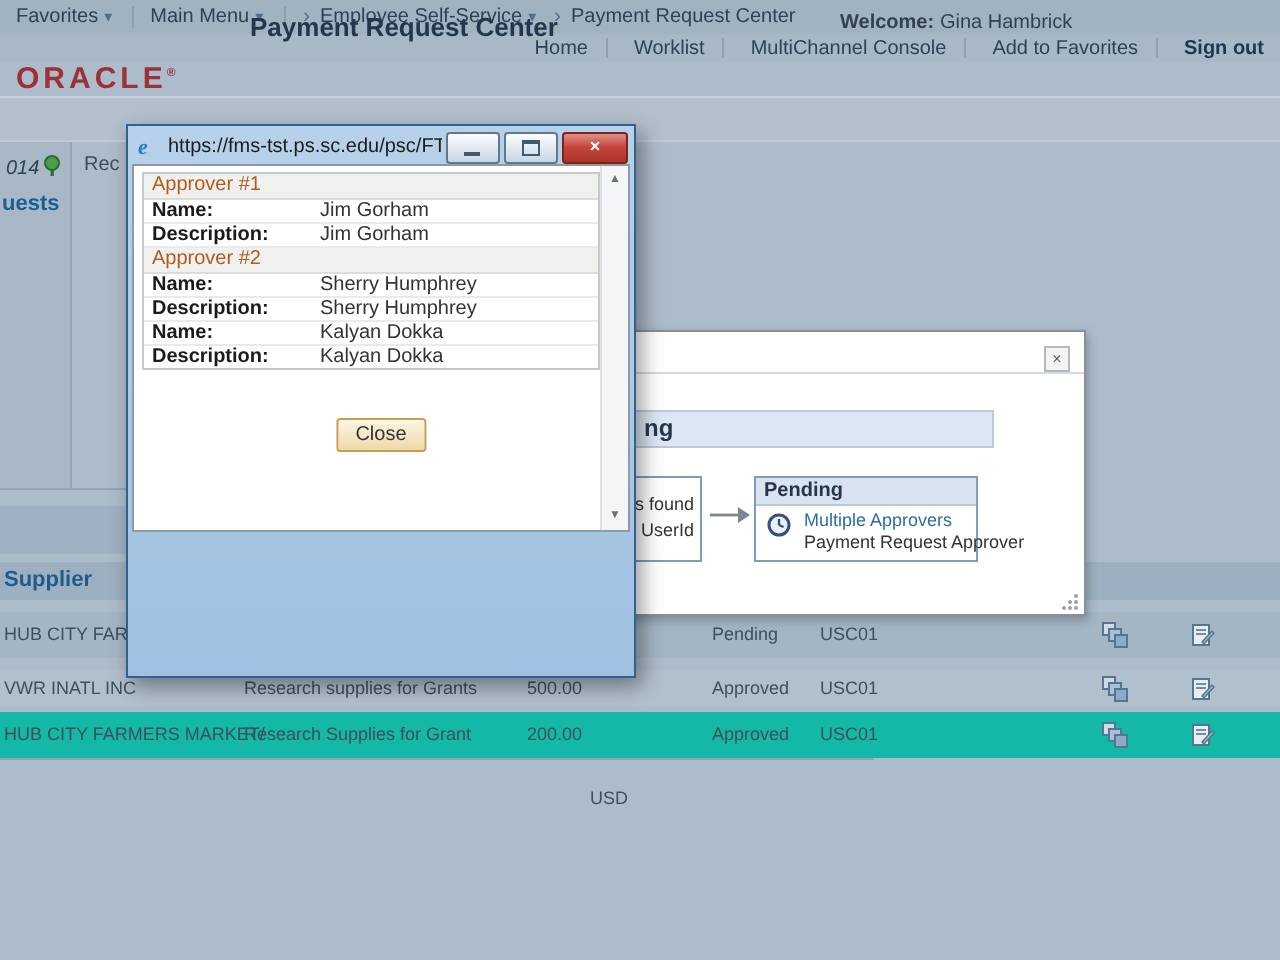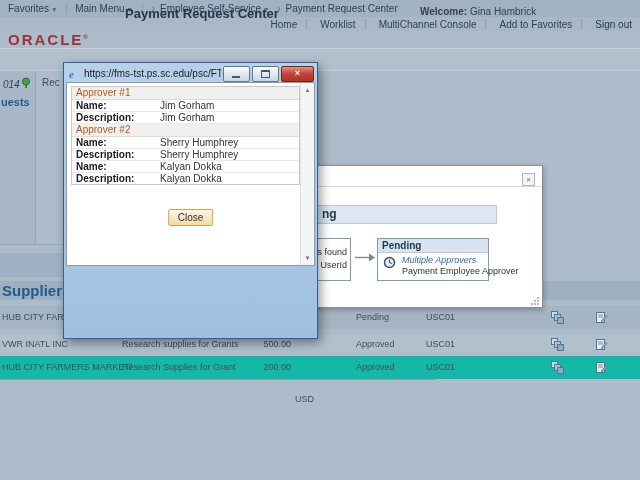--- a/index.html
+++ b/index.html
@@ -13,21 +13,21 @@
   .dd{font-size:8px;color:#51708c;margin-left:3px;}
   .tb-sep{width:1px;height:11px;background:#8ba1b3;margin-left:10px;}
   .crumb-gt{margin-left:9px;color:#51708c;}
   .crumb{margin-left:5px;white-space:nowrap;}
 
   
   .linksbar{left:0;top:17px;width:640px;height:14px;background:#a9b8c7;display:flex;align-items:center;
             justify-content:flex-end;font-size:10px;padding-right:8px;box-sizing:border-box;}
   .lk{margin-left:13px;cursor:pointer;white-space:nowrap;}
   .lk-sep{width:1px;height:10px;background:#8ba1b3;margin-left:9px;}
-  .signout{font-weight:normal;color:#1d3752;}
+  .signout{font-weight:bold;color:#1d3752;}
 
   
   .oraclebar{left:0;top:31px;width:640px;height:17px;background:#adbcca;}
   .logo{position:absolute;left:8px;top:0;font-size:15px;font-weight:bold;letter-spacing:2px;color:#9c3138;}
   .logo sup{font-size:6px;letter-spacing:0;}
 
   
   .banner{left:0;top:48px;width:640px;height:23px;background:#b2c0cd;border-top:1px solid #c6d1dc;
           border-bottom:1px solid #c0ccd7;box-sizing:border-box;}
   .ptitle-txt{position:absolute;left:125px;top:6px;font-size:13px;font-weight:bold;color:#22374e;}
@@ -39,50 +39,50 @@
   .vline{left:35px;top:71px;width:1px;height:174px;background:#94a6b7;}
   .hline{left:0;top:244px;width:120px;height:1px;background:#94a6b7;}
   .side-date{left:3px;top:79px;font-size:10px;color:#2f4254;font-style:italic;}
   .side-link{left:1px;top:96px;font-size:11px;font-weight:bold;color:#1a5f93;cursor:pointer;}
   .rec-frag{left:42px;top:77px;font-size:10px;color:#3c4c5c;}
   .green-ico{left:21px;top:77px;}
 
   
   .bandA{left:0;top:253px;width:430px;height:24px;background:#9fb1c2;}
   .gridhead{left:0;top:281px;width:640px;height:19px;background:#9db0c1;}
-  .gridhead span{position:absolute;left:2px;line-height:19px;font-size:15px;font-weight:bold;color:#1f5c8b;cursor:pointer;}
+  .gridhead span{position:absolute;left:2px;line-height:19px;font-size:11px;font-weight:bold;color:#1f5c8b;cursor:pointer;}
   .grow{left:0;width:640px;}
   .r1{top:306px;height:23px;background:#a4b5c4;}
   .r2{top:335px;height:18px;background:#b1c0cd;}
   .r3{top:356px;height:23px;background:#14b8a6;}
   .grow span{position:absolute;font-size:9px;color:#3f4f5c;white-space:nowrap;}
   .r1 span{line-height:23px;} .r2 span{line-height:18px;} .r3 span{line-height:23px;}
   .c-sup{left:2px;} .c-desc{left:122px;} .c-amt{left:235px;width:56px;text-align:right;}
-  .c-cur{left:295px;margin-top:32px;} .c-status{left:356px;} .c-unit{left:426px;}
+  .c-cur{left:295px;margin-top:32px;} .c-status{left:356px;} .c-unit{left:410px;}
   .c-ic1{position:absolute;left:551px;} .c-ic2{position:absolute;left:595px;}
   .r1 .c-ic1,.r1 .c-ic2,.r3 .c-ic1,.r3 .c-ic2{top:5px;} .r2 .c-ic1,.r2 .c-ic2{top:3px;}
   .gridline{left:0;top:379px;width:437px;height:1px;background:#94a3b0;}
 
   
   .dialog{left:205px;top:165px;width:336px;height:141px;background:#fff;border:1px solid #8a9099;
           box-shadow:1px 2px 5px rgba(0,0,0,.25);z-index:10;}
   .dlg-close{position:absolute;right:7px;top:7px;width:11px;height:11px;border:1px solid #b3b9bf;background:#f3f4f5;
              font-size:8px;color:#5a636b;line-height:11px;text-align:center;cursor:pointer;}
   .dlg-sep{position:absolute;left:0;top:20px;width:100%;height:1px;background:#d6dade;}
   .dlg-head{position:absolute;left:7px;top:39px;width:282px;height:17px;background:#dce7f2;border:1px solid #b9c9da;}
   .dlg-head span{position:absolute;left:108px;top:1px;font-size:12px;font-weight:bold;color:#26384e;}
   .skipbox{position:absolute;left:35px;top:72px;width:110px;height:43px;border:1px solid #7d9cbe;background:#fff;
            box-sizing:border-box;text-align:right;font-size:9px;color:#333;padding:7px 3px 0 0;line-height:13px;}
   .flowarrow{position:absolute;left:149px;top:85px;}
   .pendbox{position:absolute;left:171px;top:72px;width:112px;height:43px;border:1px solid #7d9cbe;background:#fff;box-sizing:border-box;}
   .pendhead{height:13px;background:#d9e4f0;border-bottom:1px solid #b9c9da;font-size:10px;font-weight:bold;
             color:#24364f;line-height:13px;padding-left:4px;}
   .pendbody{position:relative;height:28px;}
   .clock{position:absolute;left:5px;top:3px;}
-  .pendlink{position:absolute;left:24px;top:2px;font-size:9px;color:#2e6ca3;cursor:pointer;white-space:nowrap;font-style:italic;}
+  .pendlink{position:absolute;left:24px;top:2px;font-size:9px;color:#2e6ca3;cursor:pointer;white-space:nowrap;}
   .pendsub{position:absolute;left:24px;top:13px;font-size:9px;color:#333;white-space:nowrap;}
   .grip{position:absolute;right:2px;bottom:2px;}
 
   
   .popup{left:63px;top:62px;width:255px;height:277px;box-sizing:border-box;z-index:20;
          background:linear-gradient(#b7d1ea,#9fc0e0);border:1px solid #35608d;padding:2px;
          box-shadow:3px 4px 10px rgba(0,0,0,.4);}
   .wtitle{height:17px;display:flex;align-items:center;padding:0 1px 0 3px;}
   .ie{width:12px;font:italic bold 11px/12px "Liberation Serif",serif;color:#2e79c6;}
   .purl{flex:1;font-size:10px;color:#1c1c1c;margin-left:3px;white-space:nowrap;overflow:hidden;}
@@ -235,21 +235,21 @@
     </svg>
     <div class="pendbox">
       <div class="pendhead">Pending</div>
       <div class="pendbody">
         <svg class="clock" width="13" height="13">
           <circle cx="6.5" cy="6.5" r="5" fill="#eaf0f8" stroke="#34517c" stroke-width="1.5"></circle>
           <line x1="6.5" y1="6.5" x2="6.5" y2="3.5" stroke="#34517c" stroke-width="1.2"></line>
           <line x1="6.5" y1="6.5" x2="8.8" y2="7.5" stroke="#34517c" stroke-width="1.2"></line>
         </svg>
         <span class="pendlink">Multiple Approvers</span>
-        <span class="pendsub">Payment Employee Approver</span>
+        <span class="pendsub">Payment Request Approver</span>
       </div>
     </div>
     <svg class="grip" width="9" height="9">
       <circle cx="7" cy="2" r="1" fill="#9aa4ae"></circle>
         <circle cx="7" cy="5" r="1" fill="#9aa4ae"></circle>
       <circle cx="7" cy="8" r="1" fill="#9aa4ae"></circle>
         <circle cx="4" cy="5" r="1" fill="#9aa4ae"></circle>
       <circle cx="4" cy="8" r="1" fill="#9aa4ae"></circle>
         <circle cx="1" cy="8" r="1" fill="#9aa4ae"></circle>
     </svg>

